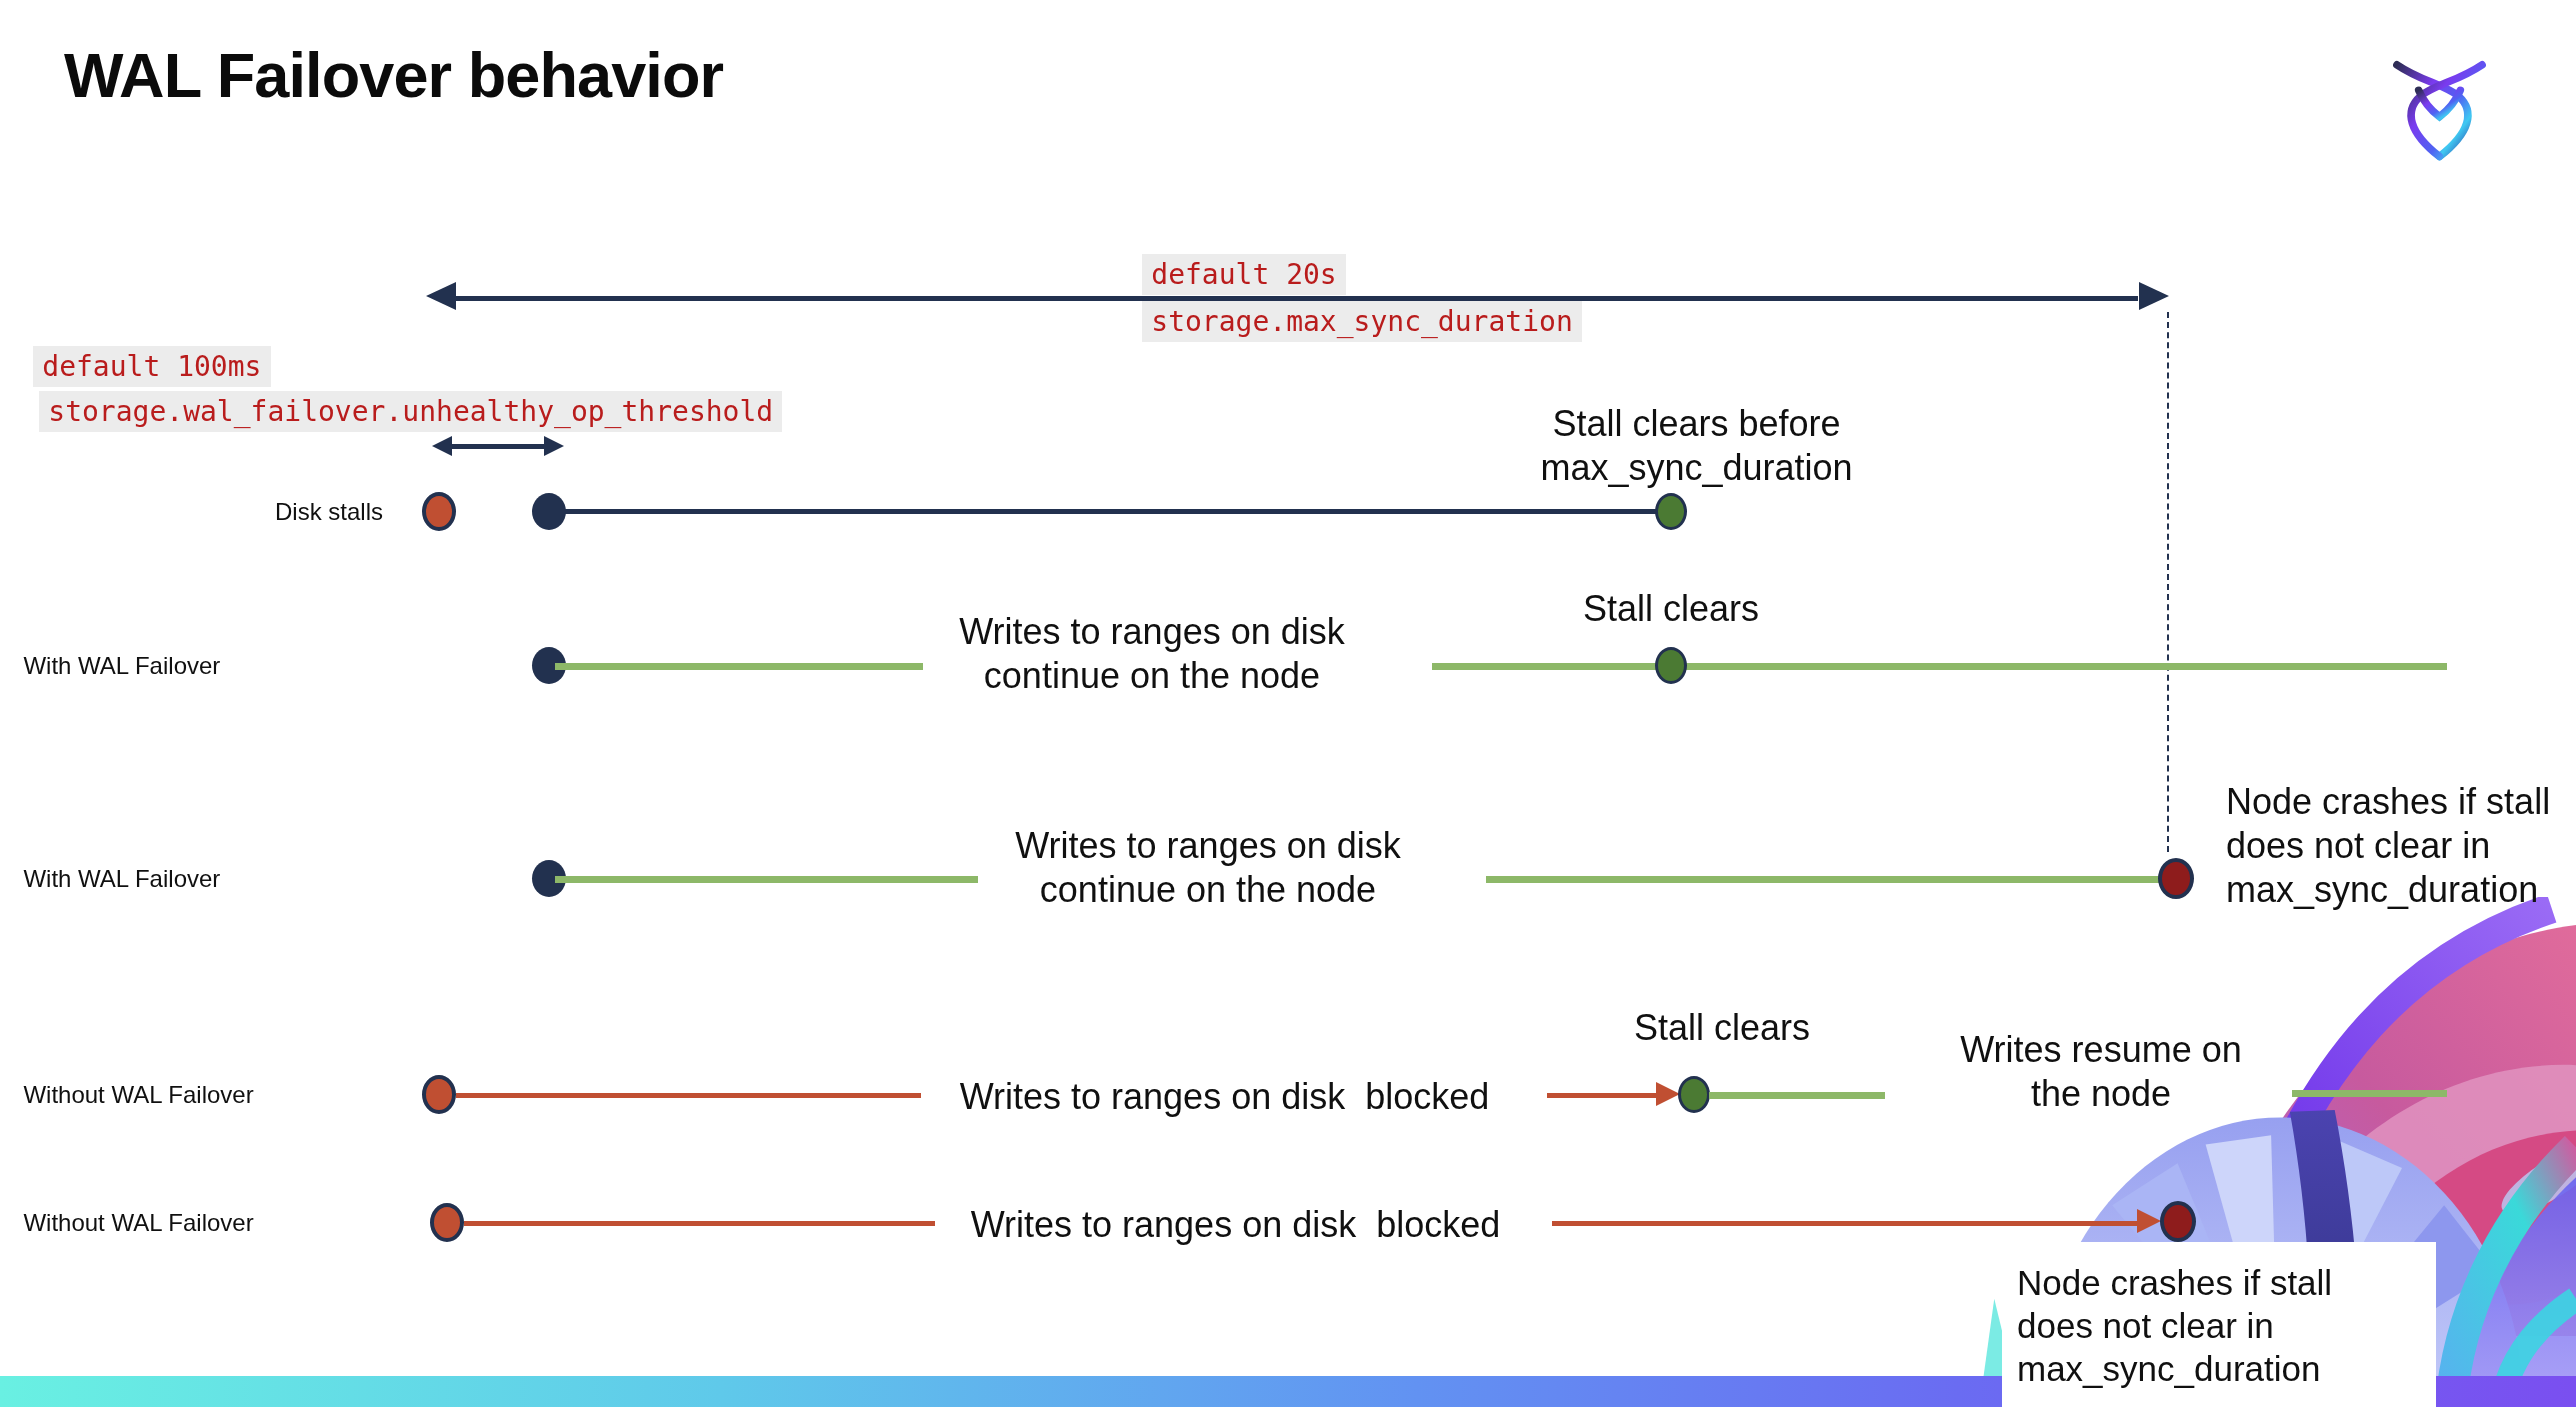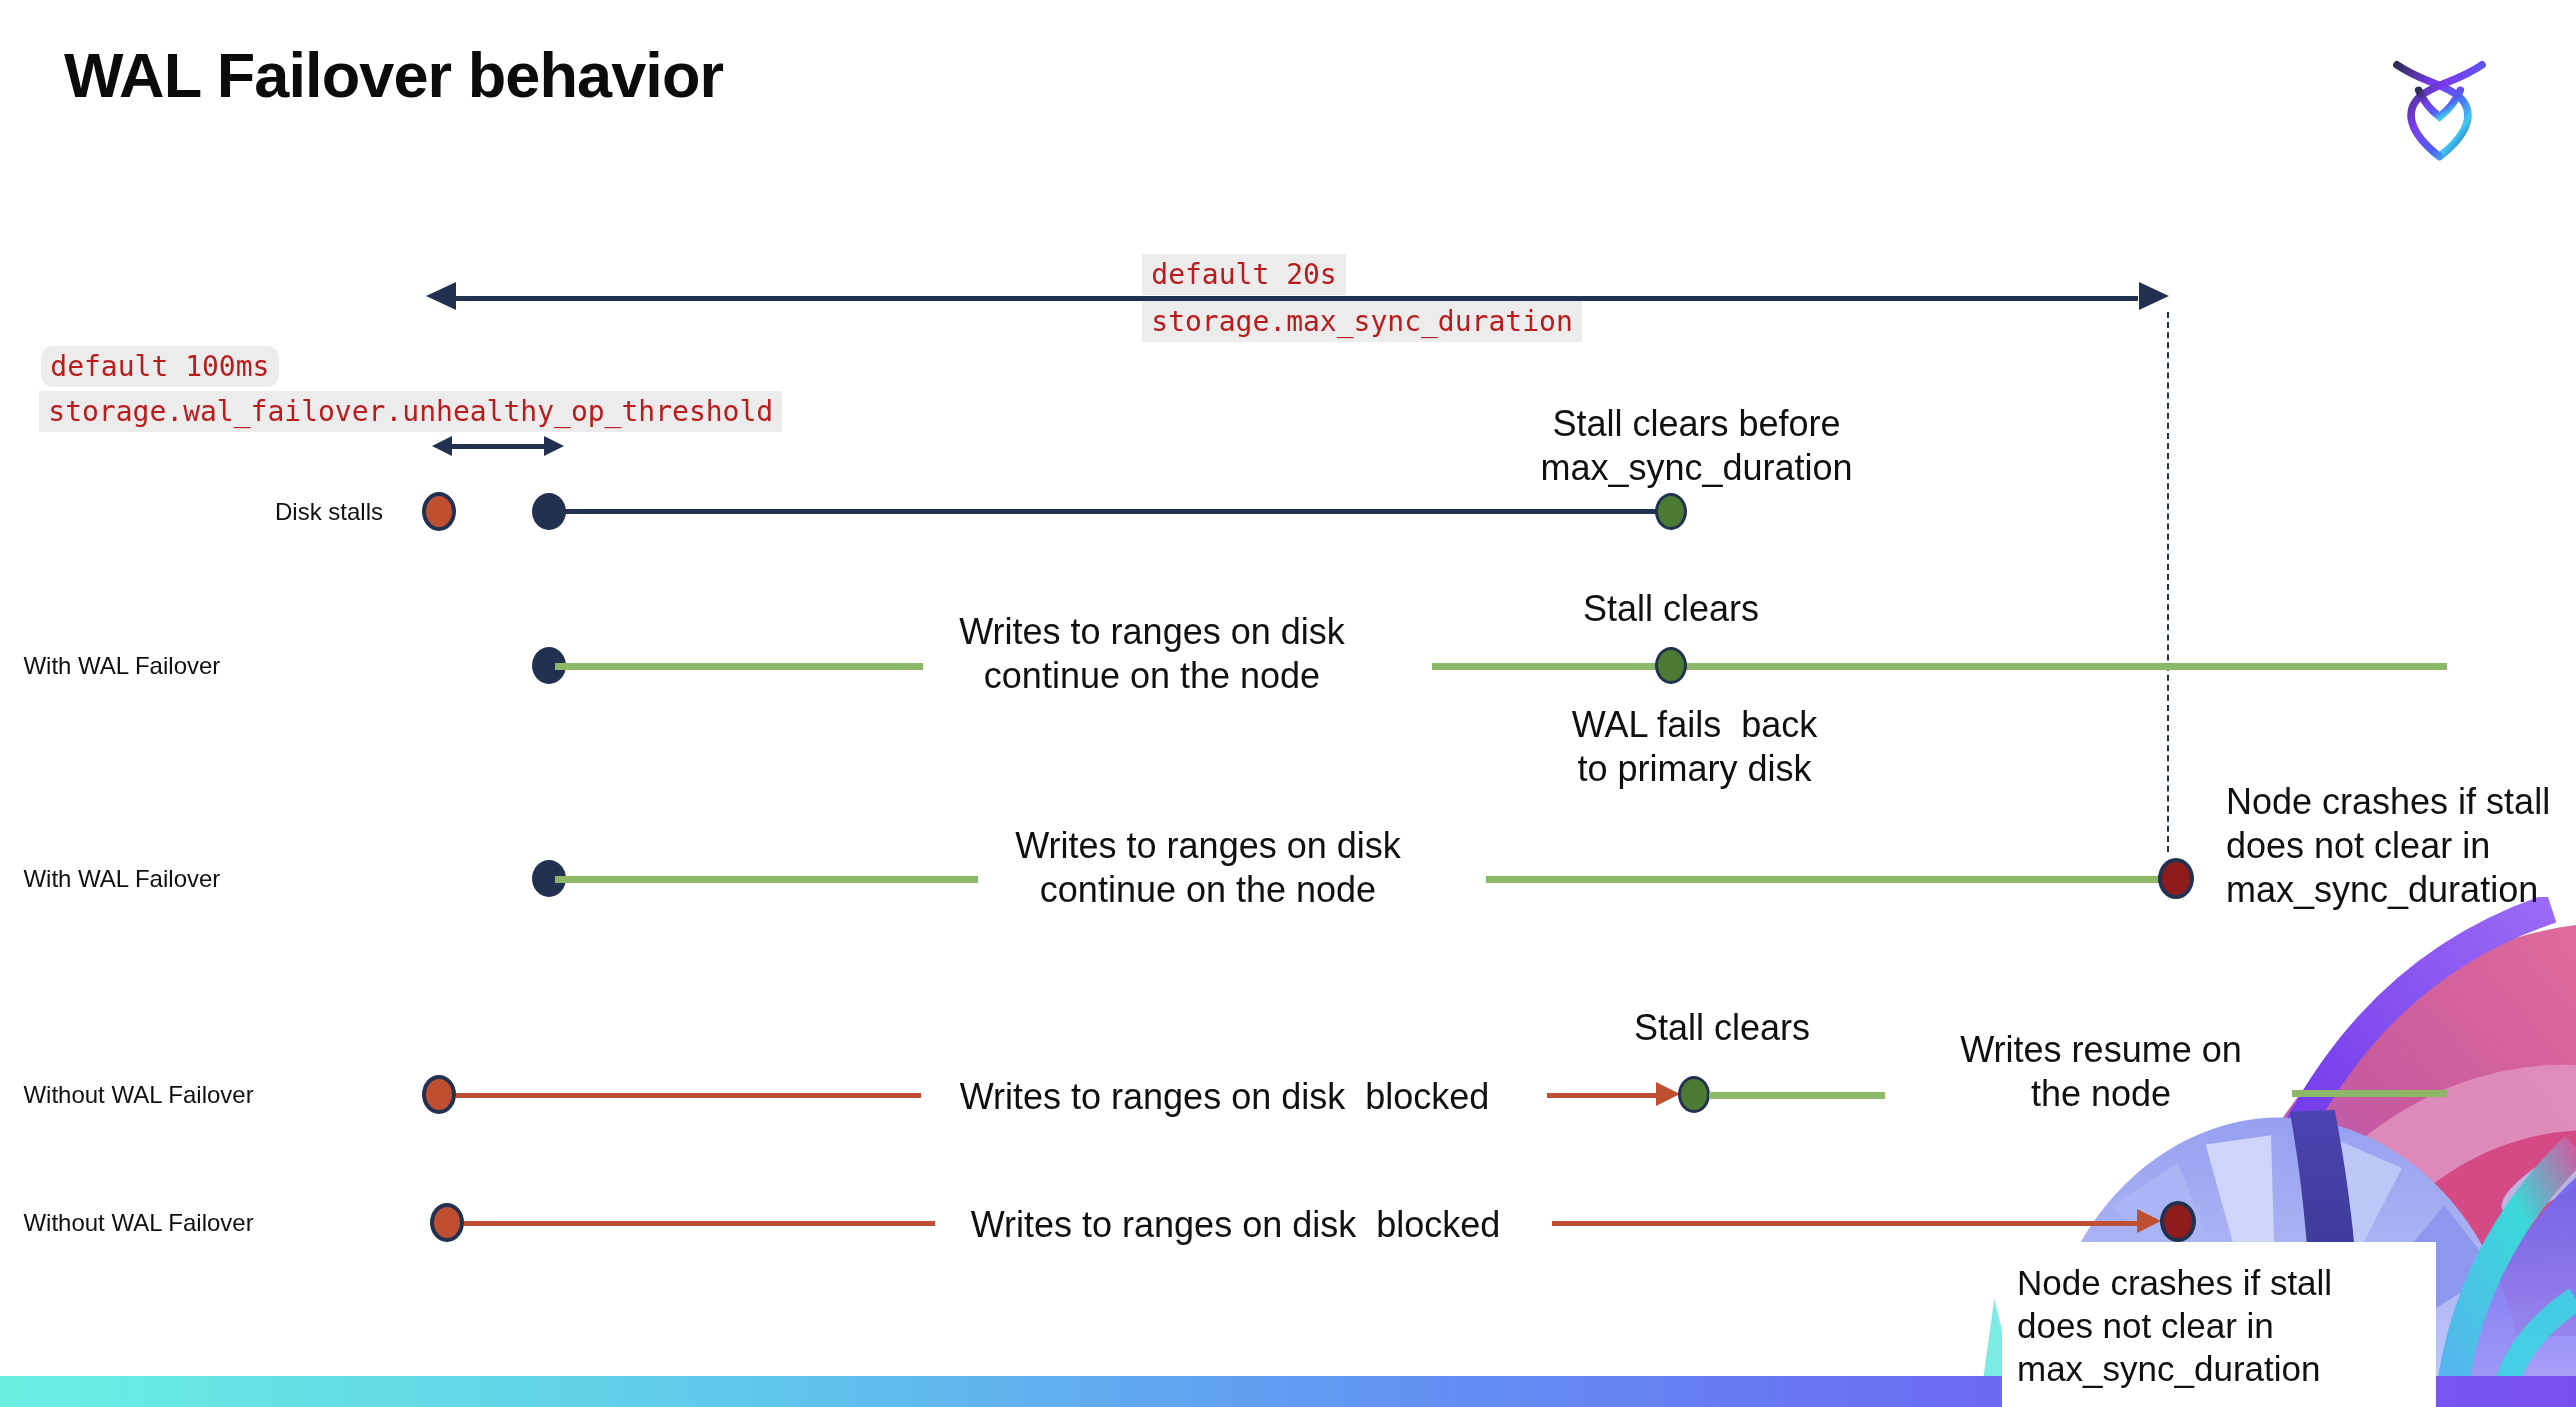--- a/index.html
+++ b/index.html
@@ -128,21 +128,21 @@
       <path d="M 28,50 C 34,64 42,72 50,78 C 58,72 66,64 72,50"></path>
     </g>
   </svg>
 
   <div class="tri tri-left-navy" style="left:426px;top:282px;"></div>
   <div class="nline" style="left:454px;top:296px;width:1684px;"></div>
   <div class="tri tri-right-navy" style="left:2139px;top:282px;"></div>
   <div class="mono" style="left:1142px;top:254px;">default 20s</div>
   <div class="mono" style="left:1142px;top:301px;">storage.max_sync_duration</div>
 
-  <div class="mono" style="left:41px;top:346px;border-radius:12px;">default 100ms</div>
+  <div class="mono" style="left:33px;top:346px;">default 100ms</div>
   <div class="mono" style="left:39px;top:391px;">storage.wal_failover.unhealthy_op_threshold</div>
   <div class="tri tri-left-navy-sm" style="left:432px;top:436px;"></div>
   <div class="nline" style="left:451px;top:444px;width:95px;"></div>
   <div class="tri tri-right-navy-sm" style="left:544px;top:436px;"></div>
 
   <div class="dashline" style="left:2167px;top:312px;height:540px;"></div>
 
   <div class="lab" style="left:112px;top:490px;width:271px;text-align:right;">Disk stalls</div>
   <div class="dot dot-red" style="left:422px;top:492px;"></div>
   <div class="dot dot-navy" style="left:532px;top:493px;"></div>
@@ -150,21 +150,20 @@
   <div class="dot dot-green" style="left:1655px;top:493px;"></div>
   <div class="ann" style="left:1491px;top:402px;width:411px;"><span>Stall clears before</span><br><span>max_sync_duration</span></div>
 
   <div class="lab" style="left:23.4px;top:644px;">With WAL Failover</div>
   <div class="dot dot-navy" style="left:532px;top:647px;"></div>
   <div class="gline" style="left:555px;top:663px;width:368px;"></div>
   <div class="ann" style="left:944px;top:610px;width:416px;"><span>Writes to ranges on disk</span><br><span>continue on the node</span></div>
   <div class="gline" style="left:1432px;top:663px;width:1015px;"></div>
   <div class="dot dot-green" style="left:1655px;top:647px;"></div>
   <div class="ann" style="left:1531px;top:587px;width:280px;">Stall clears</div>
-  <div class="ann" style="left:1505px;top:703px;width:379px;"><span>WAL fails  back</span><br><span>to primary disk</span></div>
 
   <div class="lab" style="left:23.4px;top:857px;">With WAL Failover</div>
   <div class="dot dot-navy" style="left:532px;top:860px;"></div>
   <div class="gline" style="left:555px;top:876px;width:423px;"></div>
   <div class="ann" style="left:1000px;top:824px;width:416px;"><span>Writes to ranges on disk</span><br><span>continue on the node</span></div>
   <div class="gline" style="left:1486px;top:876px;width:679px;"></div>
   <div class="dot dot-crash" style="left:2158px;top:858px;"></div>
   <div class="ann-left" style="left:2226px;top:780px;width:402px;font-size:36px;line-height:44px;z-index:3;"><span>Node crashes if stall</span><br><span>does not clear in</span><br><span>max_sync_duration</span></div>
 
   <div class="lab" style="left:23.4px;top:1073px;">Without WAL Failover</div>

